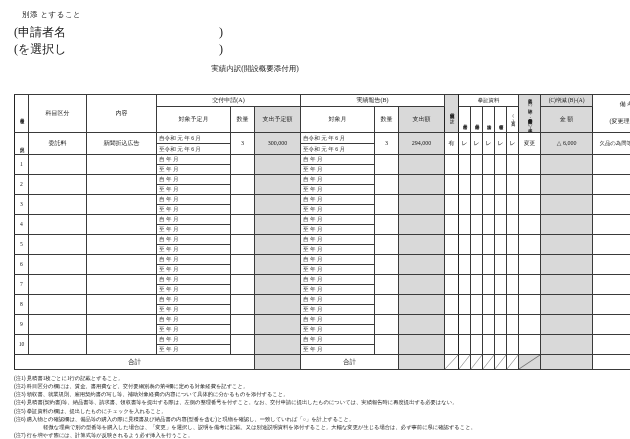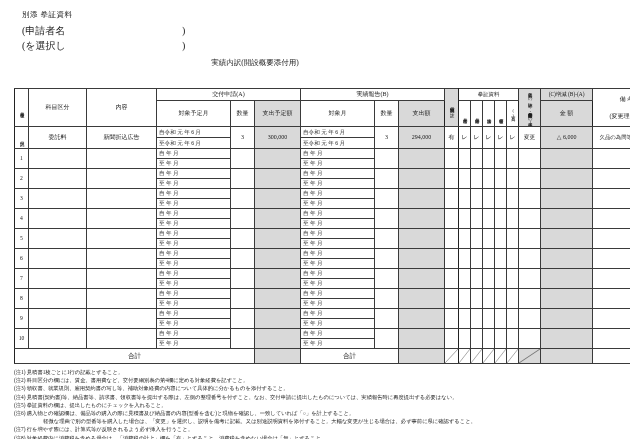--- a/index.html
+++ b/index.html
@@ -6,21 +6,21 @@
   body{
     width:630px;height:439px;
     background:#ffffff;
     font-family:"Liberation Serif","DejaVu Serif",serif;
     color:#1a1a1a;
     overflow:hidden;
   }
   .page{position:relative;width:630px;height:439px;box-sizing:border-box;padding:8px 14px 0 14px;}
 
   .doc-title{font-size:7.5px;letter-spacing:.5px;margin:2px 0 4px 8px;}
-  .applicant-line{font-size:10px;margin-left:8px;line-height:1.45;display:flex;}
+  .applicant-line{font-size:12px;margin-left:0;line-height:1.45;display:flex;gap:45px;}
   .applicant-line .lbl{width:160px;display:inline-block;}
   .applicant-line .paren{display:inline-block;}
 
   .center-title{text-align:center;font-size:7.5px;margin:5px 0 20px 0;padding-right:120px;}
 
   table.form{
     border-collapse:collapse;
     width:602px;
     table-layout:fixed;
     font-size:6px;
@@ -67,21 +67,21 @@
 
   .notes{margin-top:4px;font-size:5.3px;line-height:1.55;}
   .notes div{white-space:nowrap;}
   .notes .indent{padding-left:12px;}
 </style>
 </head>
 <body>
 
 <div class="page">
 
-  <div class="doc-title">別添  拳証資料</div>
+  <div class="doc-title">別添  とすること</div>
 
   <div class="applicant-line">
     <span class="lbl">(申請者名</span>
     <span class="paren">)</span>
   </div>
   <div class="applicant-line">
     <span class="lbl">(を選択し</span>
     <span class="paren">)</span>
   </div>
 

